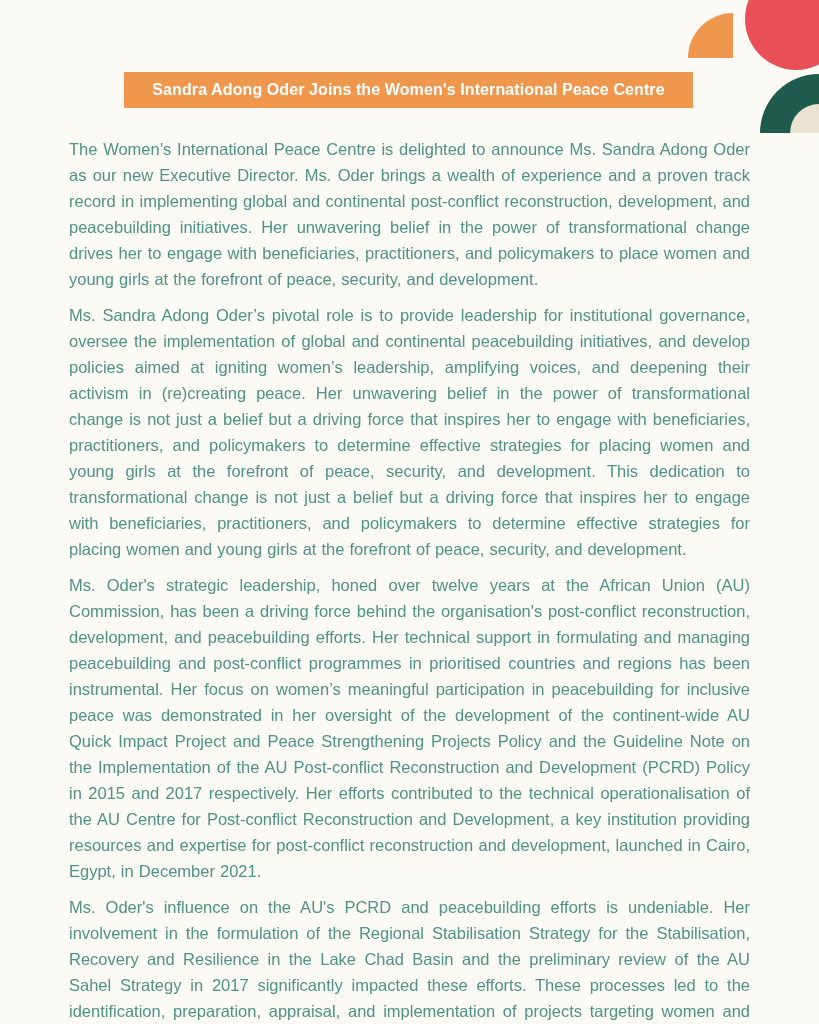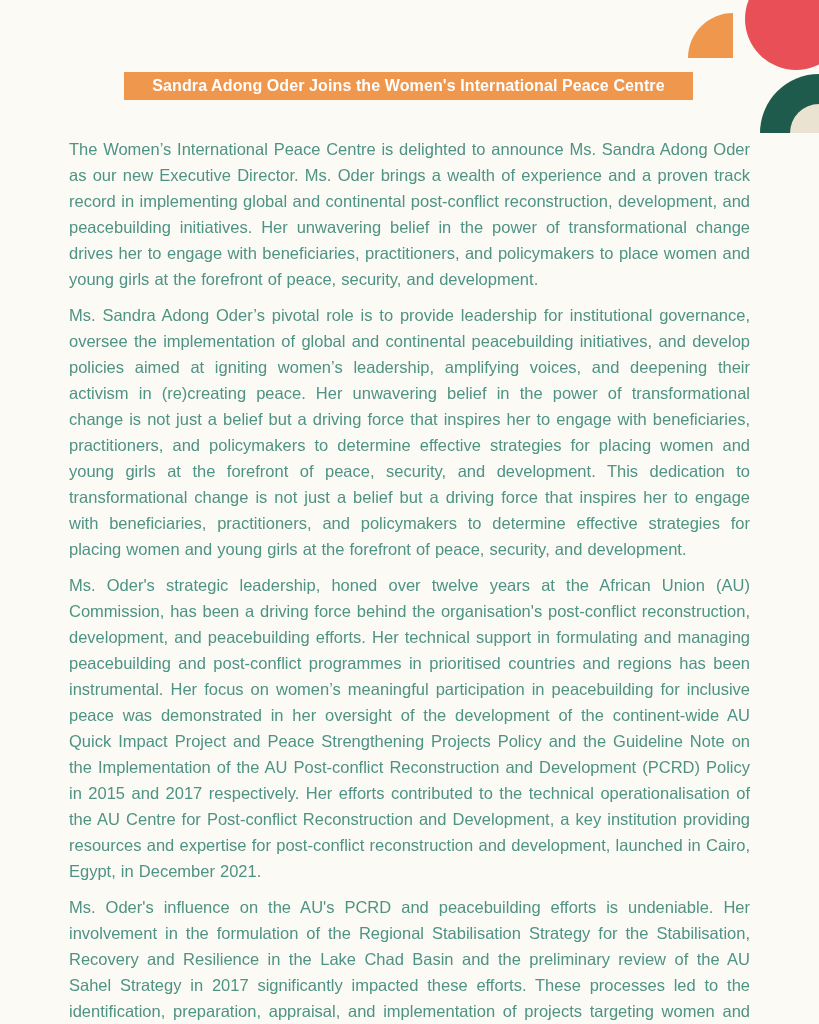--- a/index.html
+++ b/index.html
@@ -39,21 +39,21 @@
   }
   .deco-cream-quarter {
     left: 790px; top: 104px; width: 29px; height: 29px;
     background: var(--accent-cream);
     border-radius: 100% 0 0 0;
   }
   
   .title-banner {
     position: absolute;
     left: 124px; top: 72px;
-    width: 569px; height: 28px;
+    width: 569px; height: 36px;
     background: var(--accent-orange);
     color: #ffffff;
     display: flex;
     align-items: center;
     justify-content: center;
     font-size: 16px;
     font-weight: bold;
     letter-spacing: 0.1px;
     white-space: nowrap;
   }

